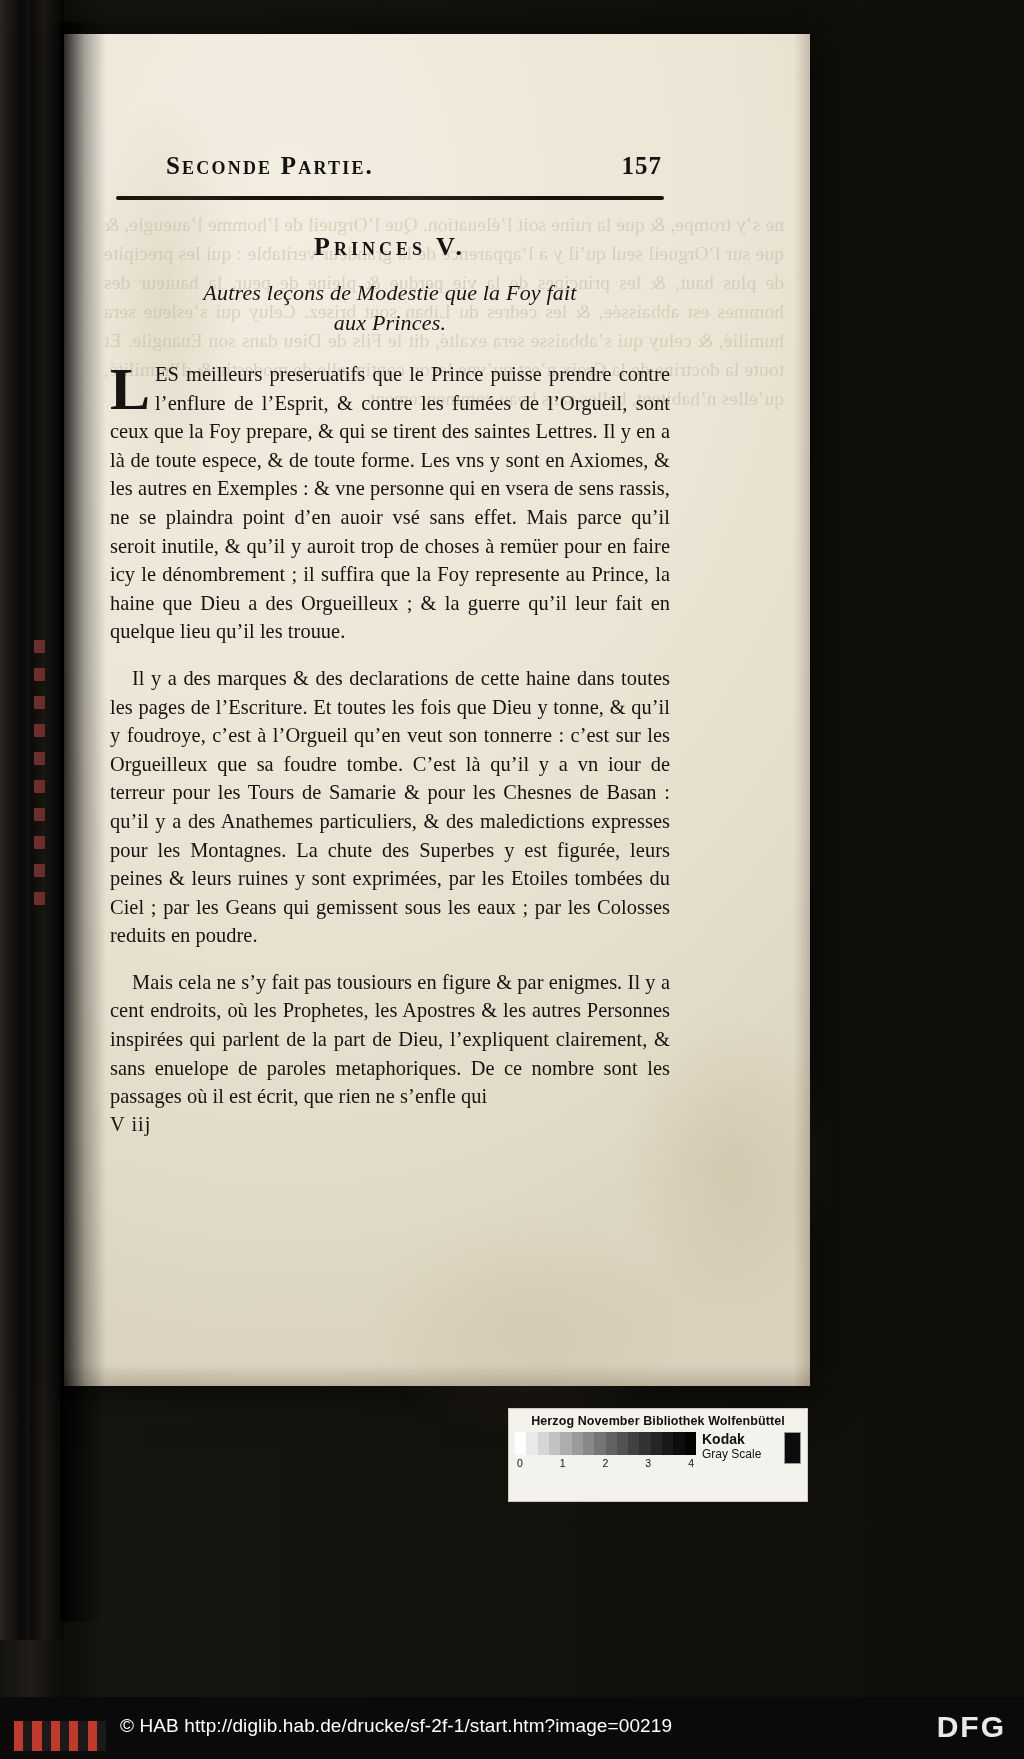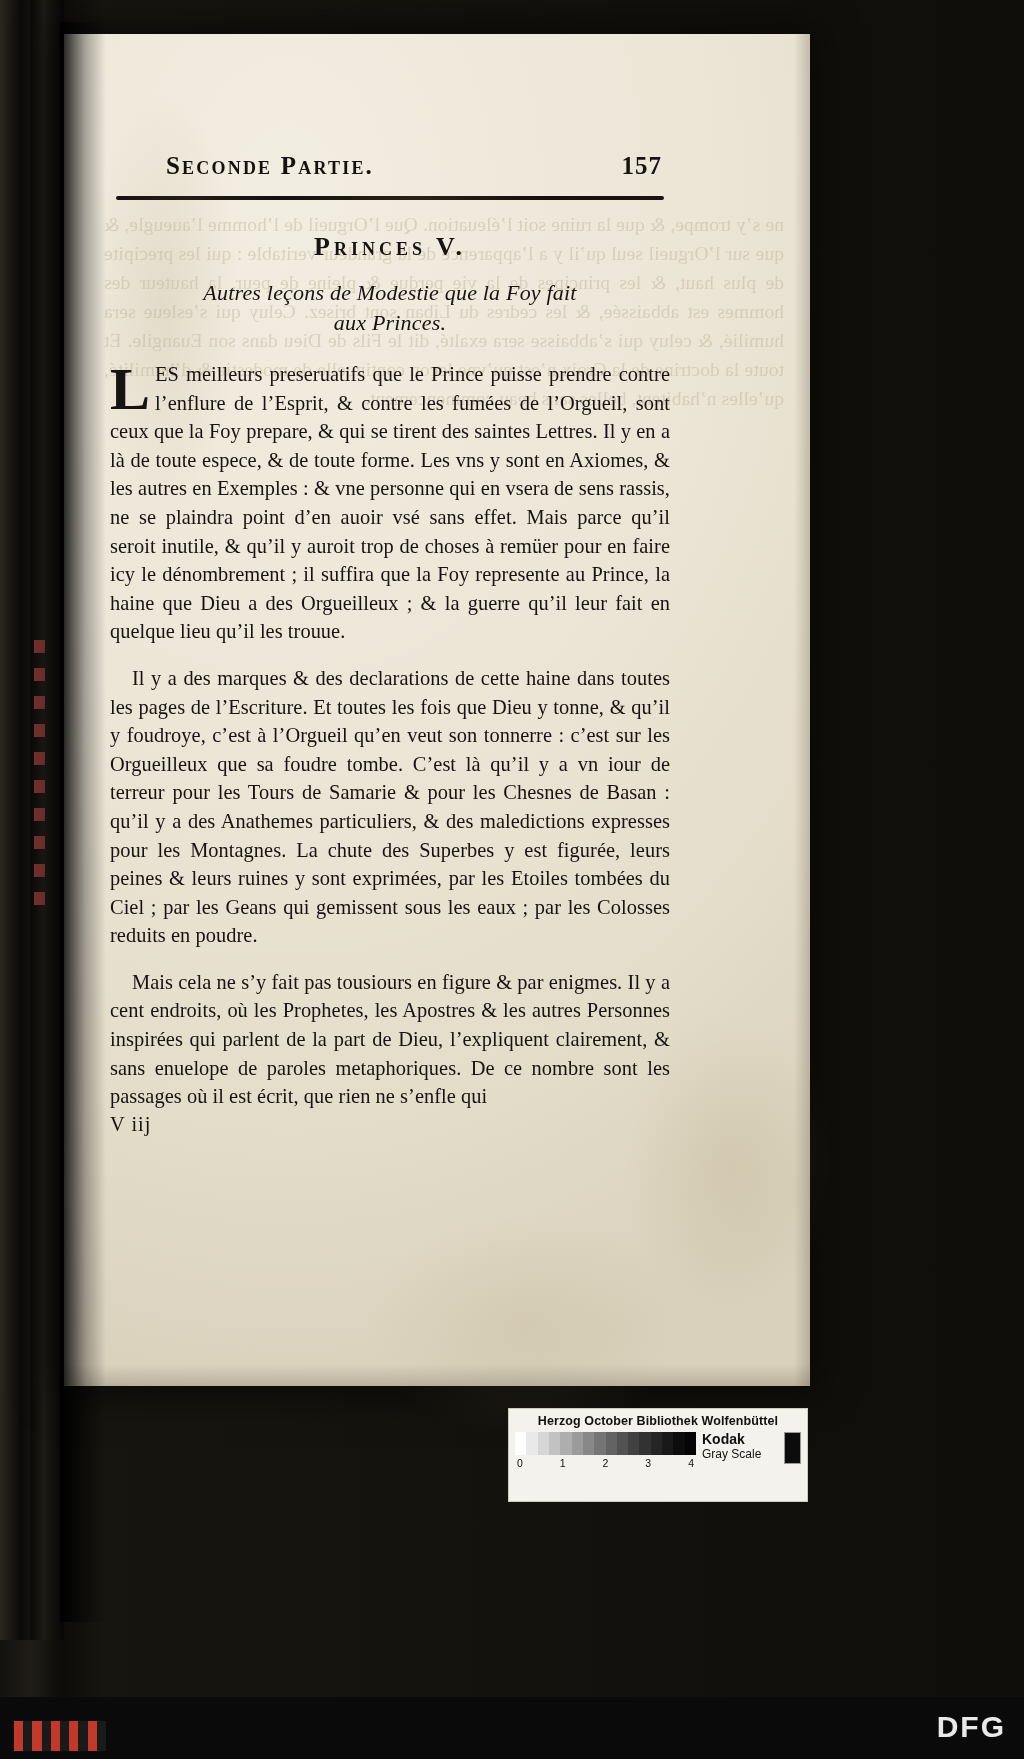--- a/index.html
+++ b/index.html
@@ -155,21 +155,21 @@
       </div>
     </div>
 
     <div class="leaf-edge-r"></div>
     <div class="leaf-edge-b"></div>
   </div>
 
   <div class="gutter-shadow"></div>
 
   <div class="plate">
-    <div class="plate-ttl">Herzog October Bibliothek Wolfenbüttel</div>
+    <div class="plate-ttl">Herzog November Bibliothek Wolfenbüttel</div>
     <div class="plate-body">
       <div class="ramp">
         <div class="ramp-bars">
           <i style="background:#fefefe"></i>
           <i style="background:#e9e9e9"></i>
           <i style="background:#d6d6d6"></i>
           <i style="background:#c2c2c2"></i>
           <i style="background:#aeaeae"></i>
           <i style="background:#9b9b9b"></i>
           <i style="background:#888"></i>
@@ -205,15 +205,16 @@
       <i style="background:#1a1a1a"></i>
       <i style="background:#c0392b"></i>
       <i style="background:#1a1a1a"></i>
       <i style="background:#c0392b"></i>
       <i style="background:#1a1a1a"></i>
       <i style="background:#c0392b"></i>
       <i style="background:#1a1a1a"></i>
       <i style="background:#c0392b"></i>
       <i style="background:#1a1a1a"></i>
     </div>
+    <div class="fcred">© HAB http://diglib.hab.de/drucke/sf-2f-1/start.htm?image=00219</div>
     <div class="dfg">DFG</div>
   </div>
 </div>
 
 </body></html>

